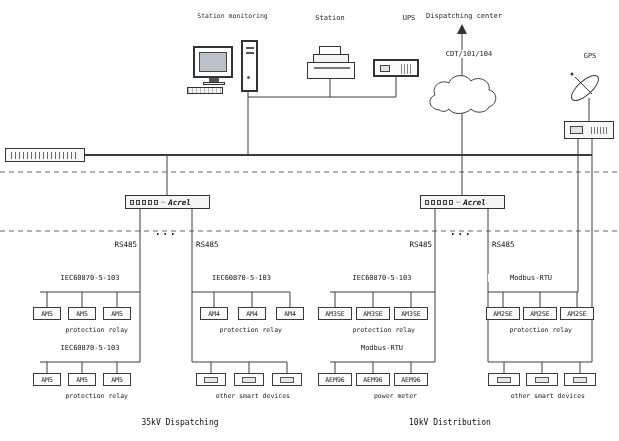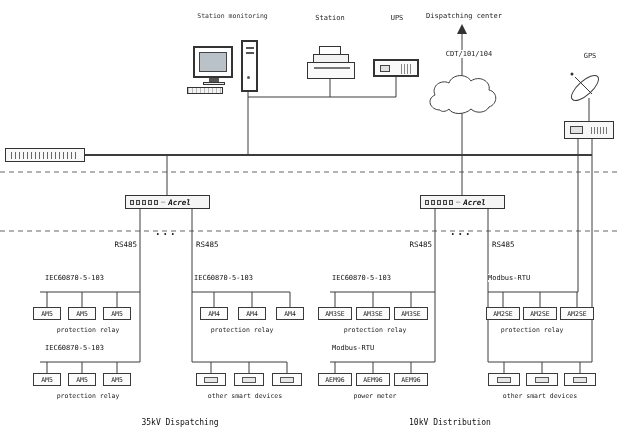--- a/index.html
+++ b/index.html
@@ -7,22 +7,22 @@
   #stage{position:relative;width:619px;height:441px;background:#fff;
          font-family:"DejaVu Sans Mono","Liberation Sans",monospace;color:#1c1c1c;overflow:hidden}
   #wires{position:absolute;left:0;top:0;width:619px;height:441px}
   .lbl{position:absolute;text-align:center;line-height:1.15}
   .title{font-size:10px;letter-spacing:.5px}
   .sub{font-size:6.5px;color:#333}
   .small{font-size:7px}
   .cdt{font-size:7px;background:#fff;padding:0 2px}
   .rs{position:absolute;font-size:7.5px;color:#111}
   .dots{position:absolute;font-size:10px;font-weight:bold;letter-spacing:1.5px;color:#222}
-  .proto{position:absolute;font-size:7px;color:#111;background:#fff}
-  .cap{position:absolute;font-size:6.5px;text-align:center;color:#1d1d1d}
+  .proto{position:absolute;font-size:7px;text-align:center;color:#111;background:#fff}
+  .cap{position:absolute;font-size:6.5px;text-align:right;color:#1d1d1d}
   .foot{position:absolute;font-size:8px;text-align:center;color:#111}
   .dev{position:absolute;height:13px;border:1px solid #3a3a3a;background:#fcfcfc;
        display:flex;align-items:center;justify-content:center;font-size:6.5px}
   .w28{width:28px}.w30{width:30px}.w32{width:32px}.w34{width:34px}
   .dev .scr{width:14px;height:6px;border:1px solid #555;background:#e4e6e8;display:block}
   .server{position:absolute;width:85px;height:14px;border:1px solid #333;background:#f5f5f5;
           display:flex;align-items:center;gap:3px;padding:0 4px}
   .server .ports{display:flex;gap:2px}
   .server .ports i{width:4px;height:5px;border:1px solid #444;background:#ddd;display:block}
   .server .sep{font-size:7px;color:#444}
@@ -106,21 +106,21 @@
 
     <g>
       <ellipse cx="585" cy="88" rx="17" ry="7" transform="rotate(-42 585 88)" fill="#fff"></ellipse>
       <line x1="575" y1="77" x2="592" y2="94"></line>
       <circle cx="572" cy="74" r="1.5" fill="#333" stroke="none"></circle>
     </g>
   </svg>
 
   <div class="lbl sub" style="left:180px;top:13px;width:105px">Station monitoring</div>
   <div class="lbl small" style="left:300px;top:14px;width:60px">Station</div>
-  <div class="lbl small" style="left:374px;top:14px;width:46px">UPS</div>
+  <div class="lbl small" style="left:386px;top:14px;width:46px">UPS</div>
   <div class="lbl small" style="left:420px;top:12px;width:88px">Dispatching center</div>
   <div class="lbl cdt" style="left:440px;top:50px;width:58px">CDT/101/104</div>
   <div class="lbl small" style="left:570px;top:52px;width:40px">GPS</div>
 
   <div>
     <div class="mon">
         <span class="screen"></span>
       </div>
     <div class="stand"></div>
     <div class="base"></div>

